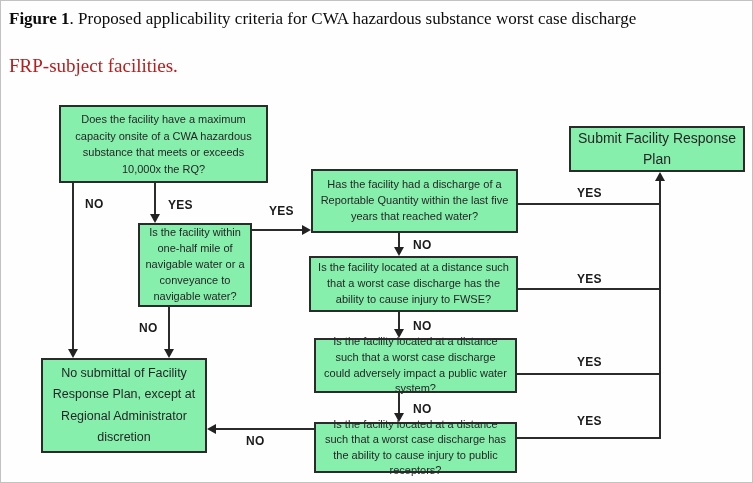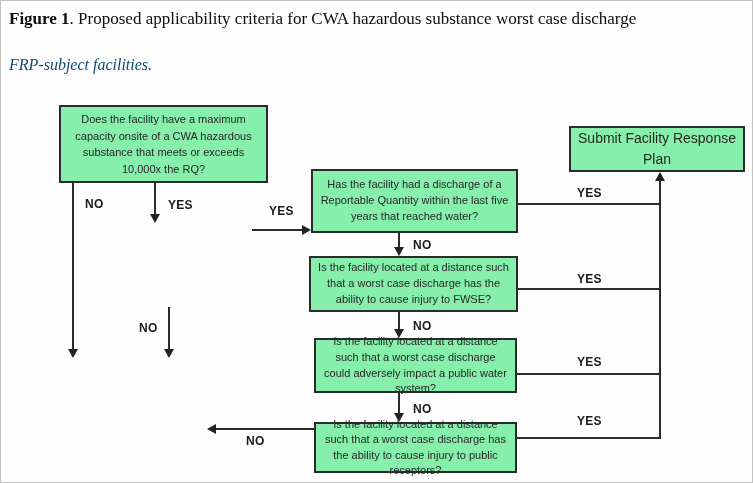--- a/index.html
+++ b/index.html
@@ -20,23 +20,22 @@
     width: 730px;
     font-family: "Liberation Serif", serif;
     font-size: 17px;
     color: #0c0c0c;
     line-height: 1.2;
   }
   .caption .cap-line2 {
     position: absolute;
     left: 0; top: 46px;
     font-family: "Liberation Serif", serif;
-    font-size: 16px;
-    color: #0c4a6e;
-    font-style: italic;
+    font-size: 19px;
+    color: #b91c1c;
   }
   .cap-bold { font-weight: bold; }
   
   .node {
     position: absolute;
     box-sizing: border-box;
     border: 2px solid #2b2b2b;
     background: #86efac;
     display: flex;
     align-items: center;
@@ -81,20 +80,23 @@
 
   <div class="caption">
     <span class="cap-bold">Figure 1</span><span>. Proposed applicability criteria for CWA hazardous substance worst case discharge</span>
     <span class="cap-line2">FRP-subject facilities.</span>
   </div>
 
   <div class="node n-capacity">
     <span>Does the facility have a maximum capacity onsite of a CWA hazardous substance that meets or exceeds 10,000x the RQ?</span>
   </div>
 
+  <div class="node n-halfmile">
+    <span>Is the facility within one-half mile of navigable water or a conveyance to navigable water?</span>
+  </div>
 
   <div class="node n-discharge">
     <span>Has the facility had a discharge of a Reportable Quantity within the last five years that reached water?</span>
   </div>
 
   <div class="node n-fwse">
     <span>Is the facility located at a distance such that a worst case discharge has the ability to cause injury to FWSE?</span>
   </div>
 
   <div class="node n-pws">
@@ -102,20 +104,23 @@
   </div>
 
   <div class="node n-receptors">
     <span>Is the facility located at a distance such that a worst case discharge has the ability to cause injury to public receptors?</span>
   </div>
 
   <div class="node n-submit">
     <span>Submit Facility Response Plan</span>
   </div>
 
+  <div class="node n-nosubmit">
+    <span>No submittal of Facility Response Plan, except at Regional Administrator discretion</span>
+  </div>
 
   <div class="line lv" style="left:71px; top:182px; height:166px;"></div>
   <div class="ah ah-down" style="left:67px; top:348px;"></div>
   <div class="lbl" style="left:84px; top:196px;">NO</div>
 
   <div class="line lv" style="left:153px; top:182px; height:31px;"></div>
   <div class="ah ah-down" style="left:149px; top:213px;"></div>
   <div class="lbl" style="left:167px; top:197px;">YES</div>
 
   <div class="line lv" style="left:167px; top:306px; height:42px;"></div>

